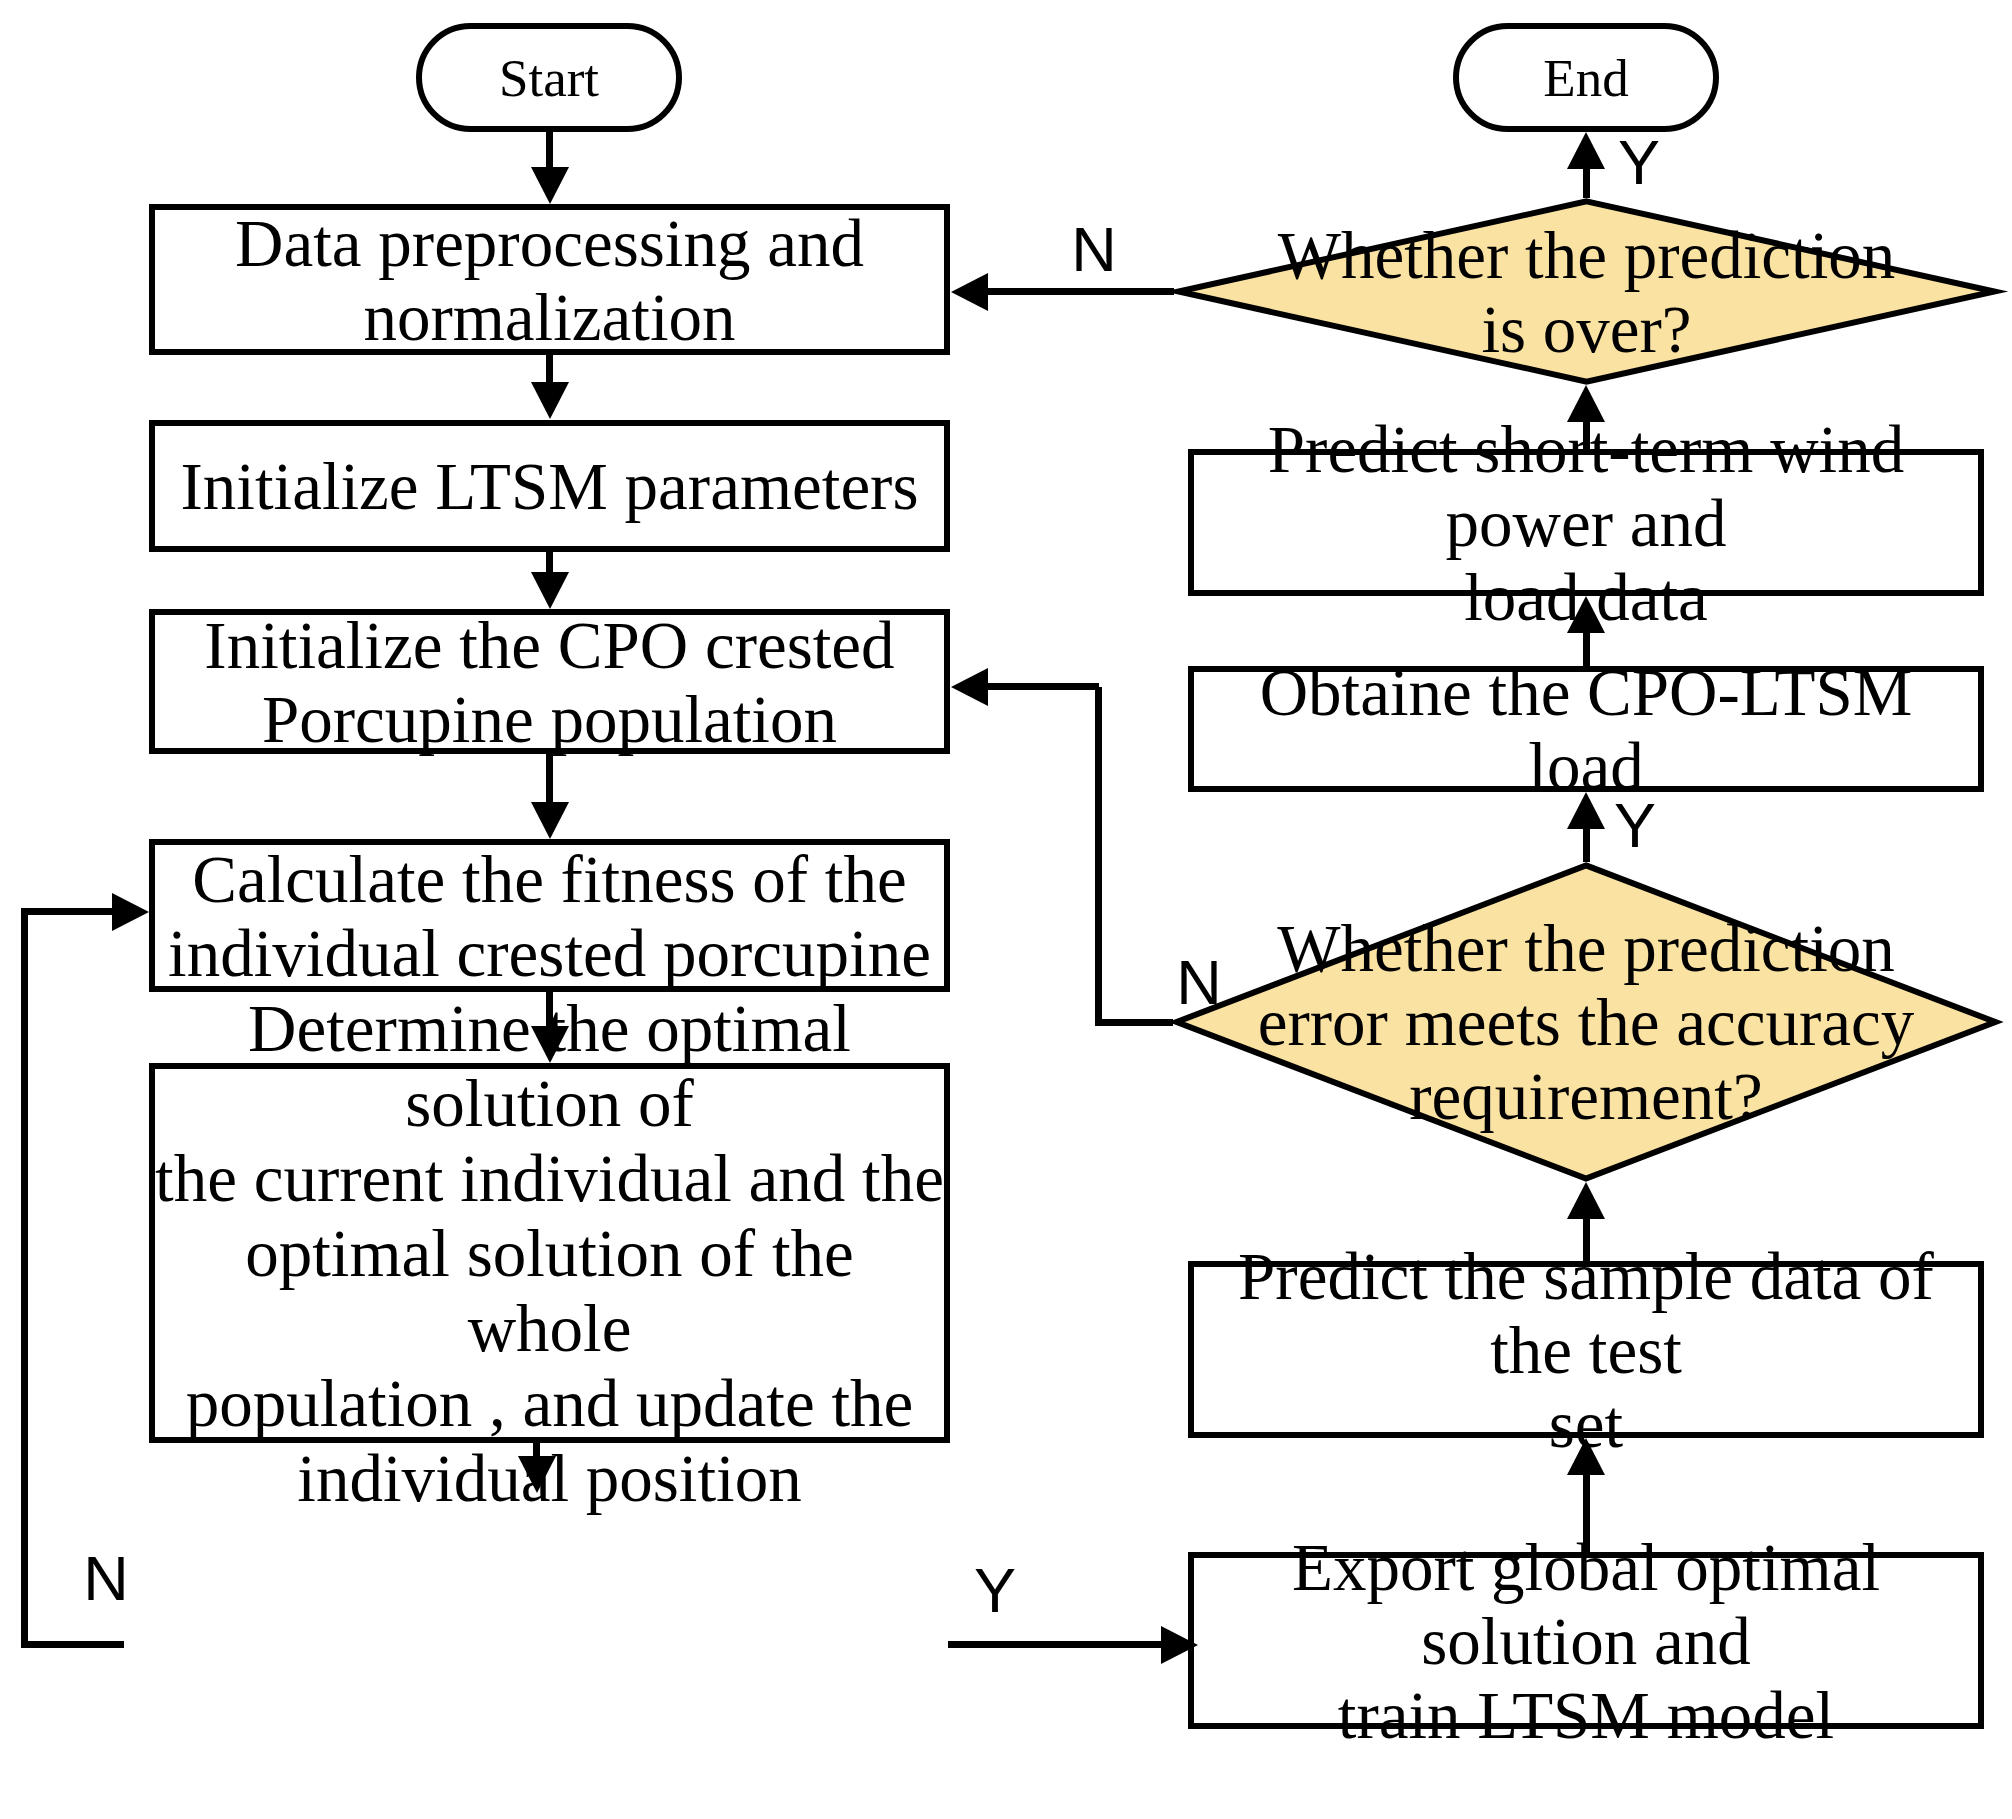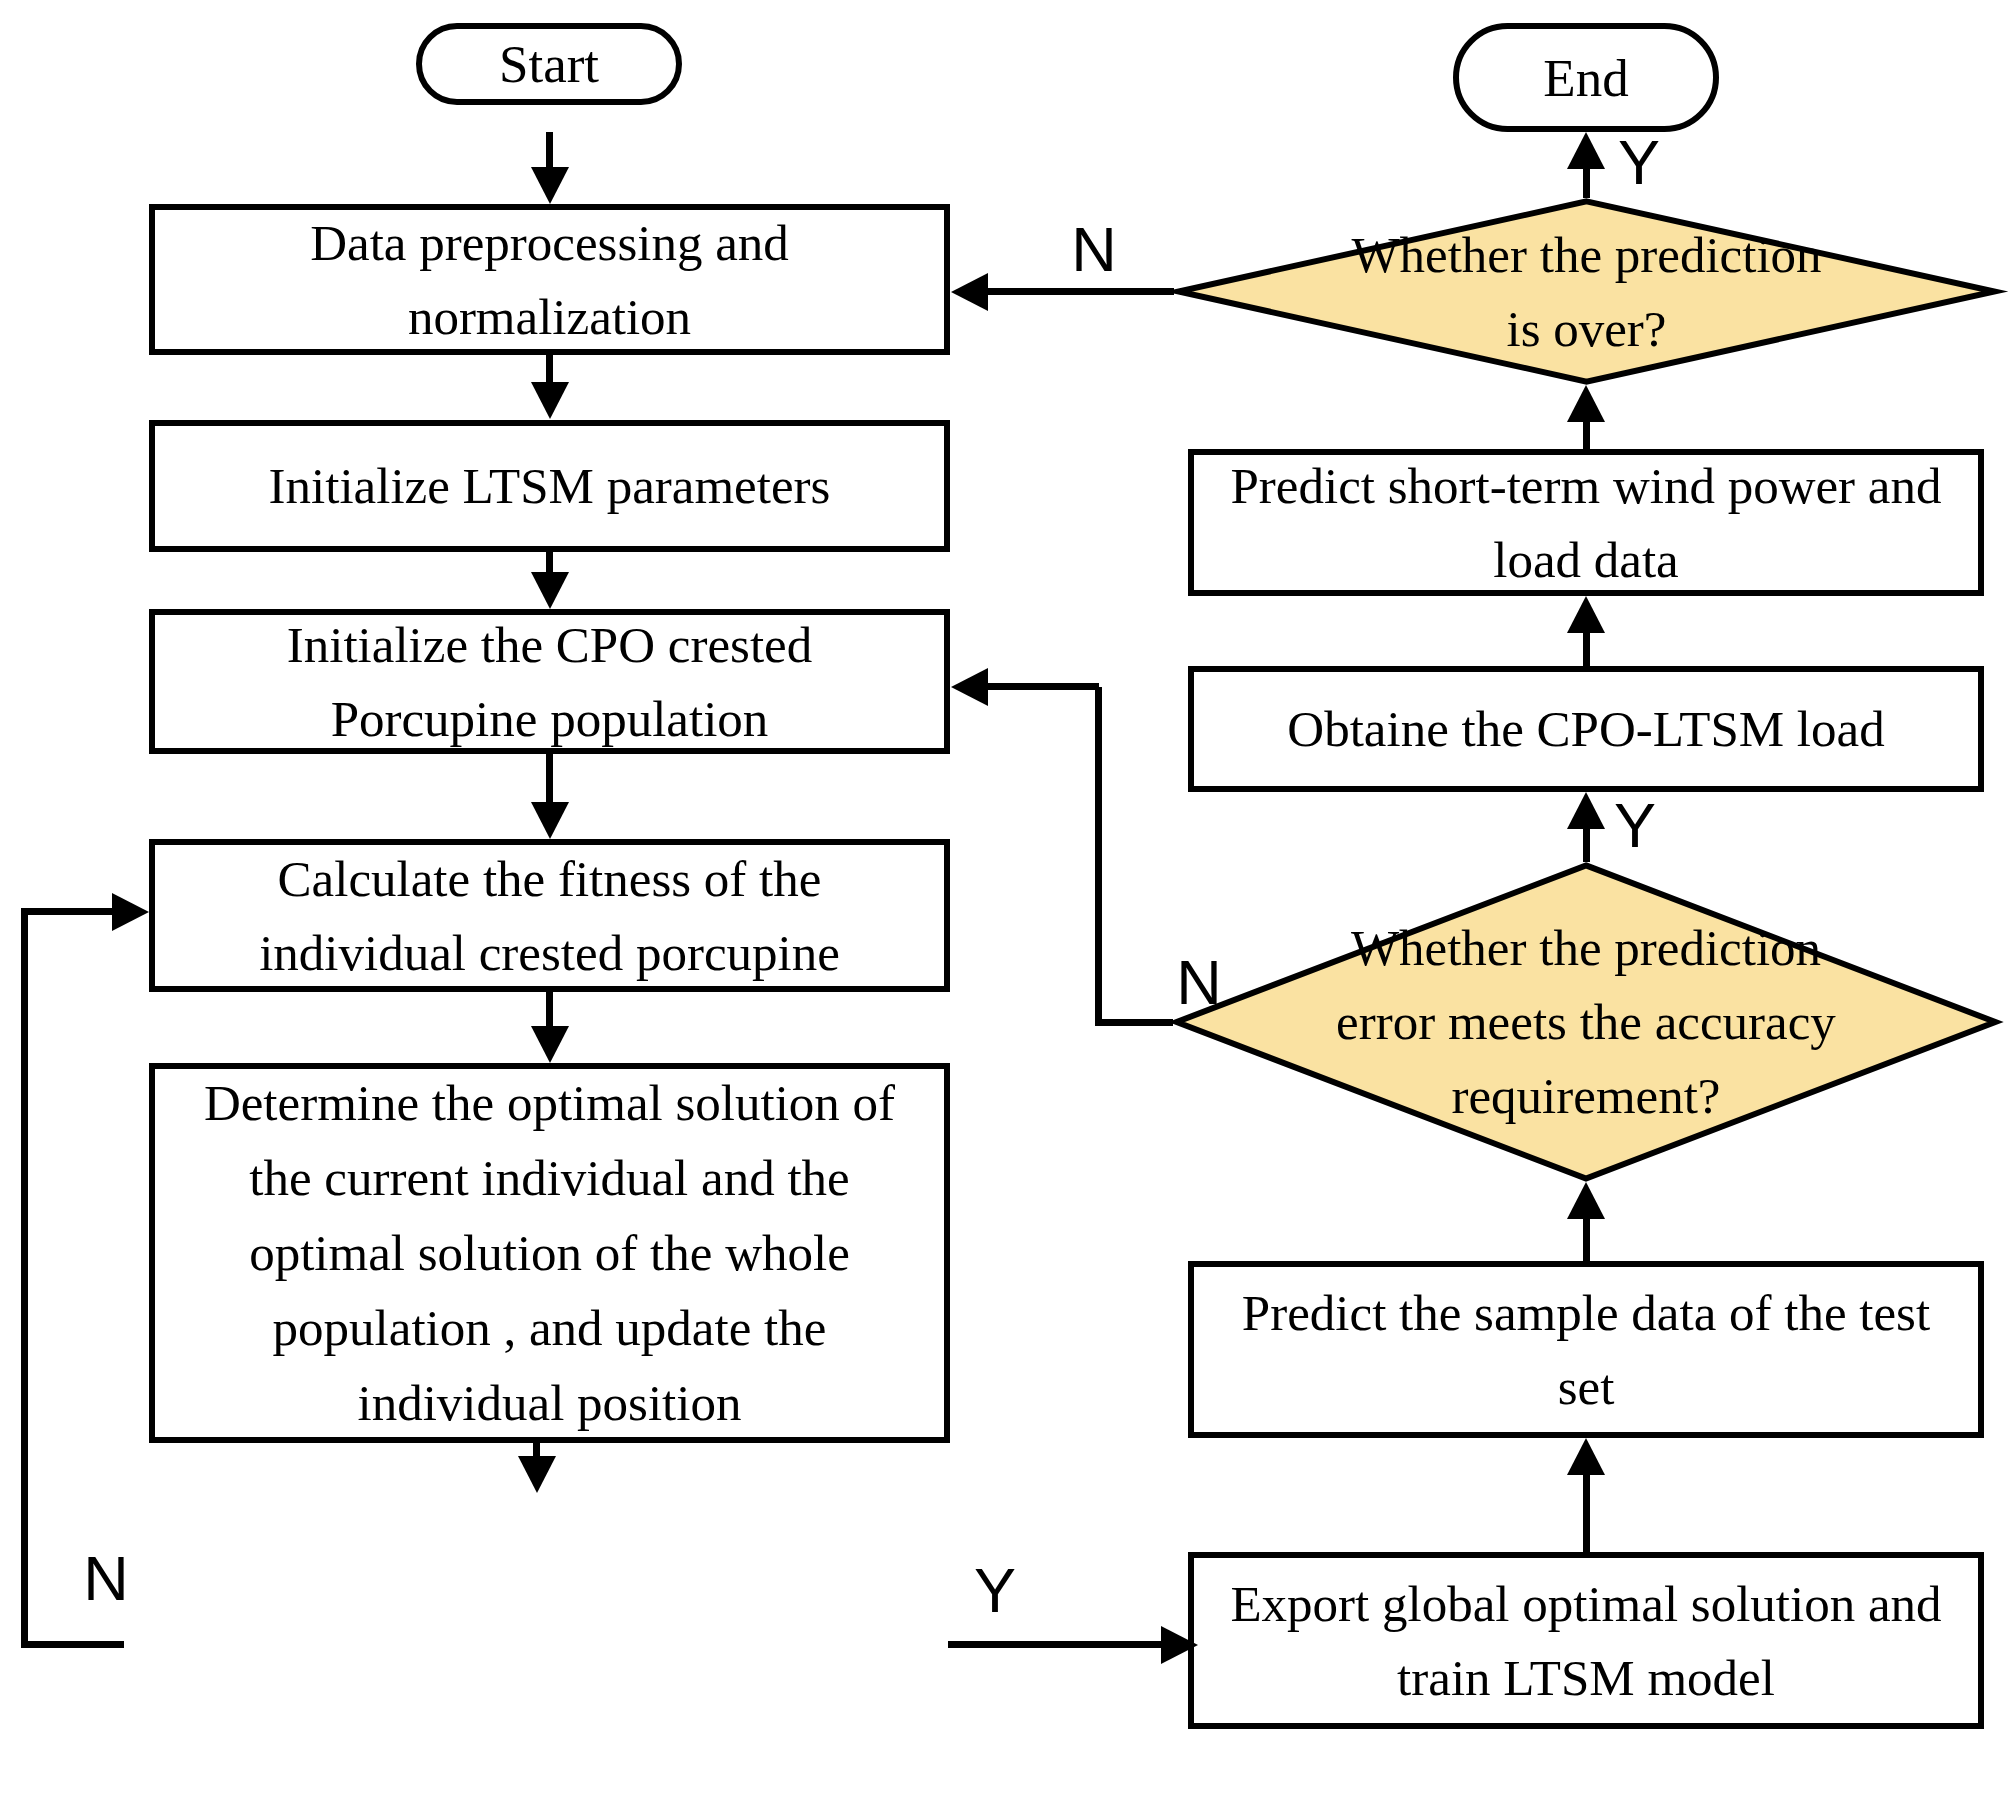--- a/index.html
+++ b/index.html
@@ -14,21 +14,21 @@
   
   .box {
     position:absolute;
     background:var(--process-fill,#ffffff);
     border:6px solid var(--stroke,#000);
     box-sizing:border-box;
     display:flex; align-items:center; justify-content:center;
     text-align:center;
   }
   .terminator { border-radius:60px; border-width:6.8px; }
-  .txt { font-size:51px; line-height:74px; white-space:pre-line; }
+  .txt { font-size:67px; line-height:74px; white-space:pre-line; }
   .terminator .txt { font-size:53px; }
   .diamond { position:absolute; }
   .diamond svg { position:absolute; left:0; top:0; overflow:visible; display:block; }
   .diamond polygon { fill:var(--decision-fill,#fae2a2); stroke:var(--stroke,#000); stroke-width:7; stroke-miterlimit:20; }
   .dtxt {
     position:absolute; left:0; top:0; right:0; bottom:0;
     display:flex; align-items:center; justify-content:center;
     text-align:center;
   }
   .lbl {
@@ -39,21 +39,21 @@
     font-size:63px; font-weight:400;
   }
   .hline,.vline { position:absolute; background:var(--stroke,#000); }
   .arr { position:absolute; width:0; height:0; }
   .arr-down  { border-left:19px solid transparent; border-right:19px solid transparent; border-top:37px solid var(--stroke,#000); }
   .arr-up    { border-left:19px solid transparent; border-right:19px solid transparent; border-bottom:37px solid var(--stroke,#000); }
   .arr-left  { border-top:19px solid transparent; border-bottom:19px solid transparent; border-right:37px solid var(--stroke,#000); }
   .arr-right { border-top:19px solid transparent; border-bottom:19px solid transparent; border-left:37px solid var(--stroke,#000); }
 
   
-  #n-start        { left:416px;  top:23px;   width:266px; height:82px; }
+  #n-start        { left:416px;  top:23px;   width:266px; height:109px; }
   #n-end          { left:1453px; top:23px;   width:266px; height:109px; }
   #n-preprocess   { left:149px;  top:204px;  width:801px; height:151px; }
   #n-init-lstm    { left:149px;  top:420px;  width:801px; height:132px; }
   #n-init-cpo     { left:149px;  top:609px;  width:801px; height:145px; }
   #n-calc-fitness { left:149px;  top:839px;  width:801px; height:153px; }
   #n-determine    { left:149px;  top:1063px; width:801px; height:380px; }
   #n-determine .txt { line-height:75px; }
   #n-predict-wind { left:1188px; top:449px;  width:796px; height:147px; }
   #n-obtain       { left:1188px; top:666px;  width:796px; height:126px; }
   #n-predict-test { left:1188px; top:1261px; width:796px; height:177px; }

